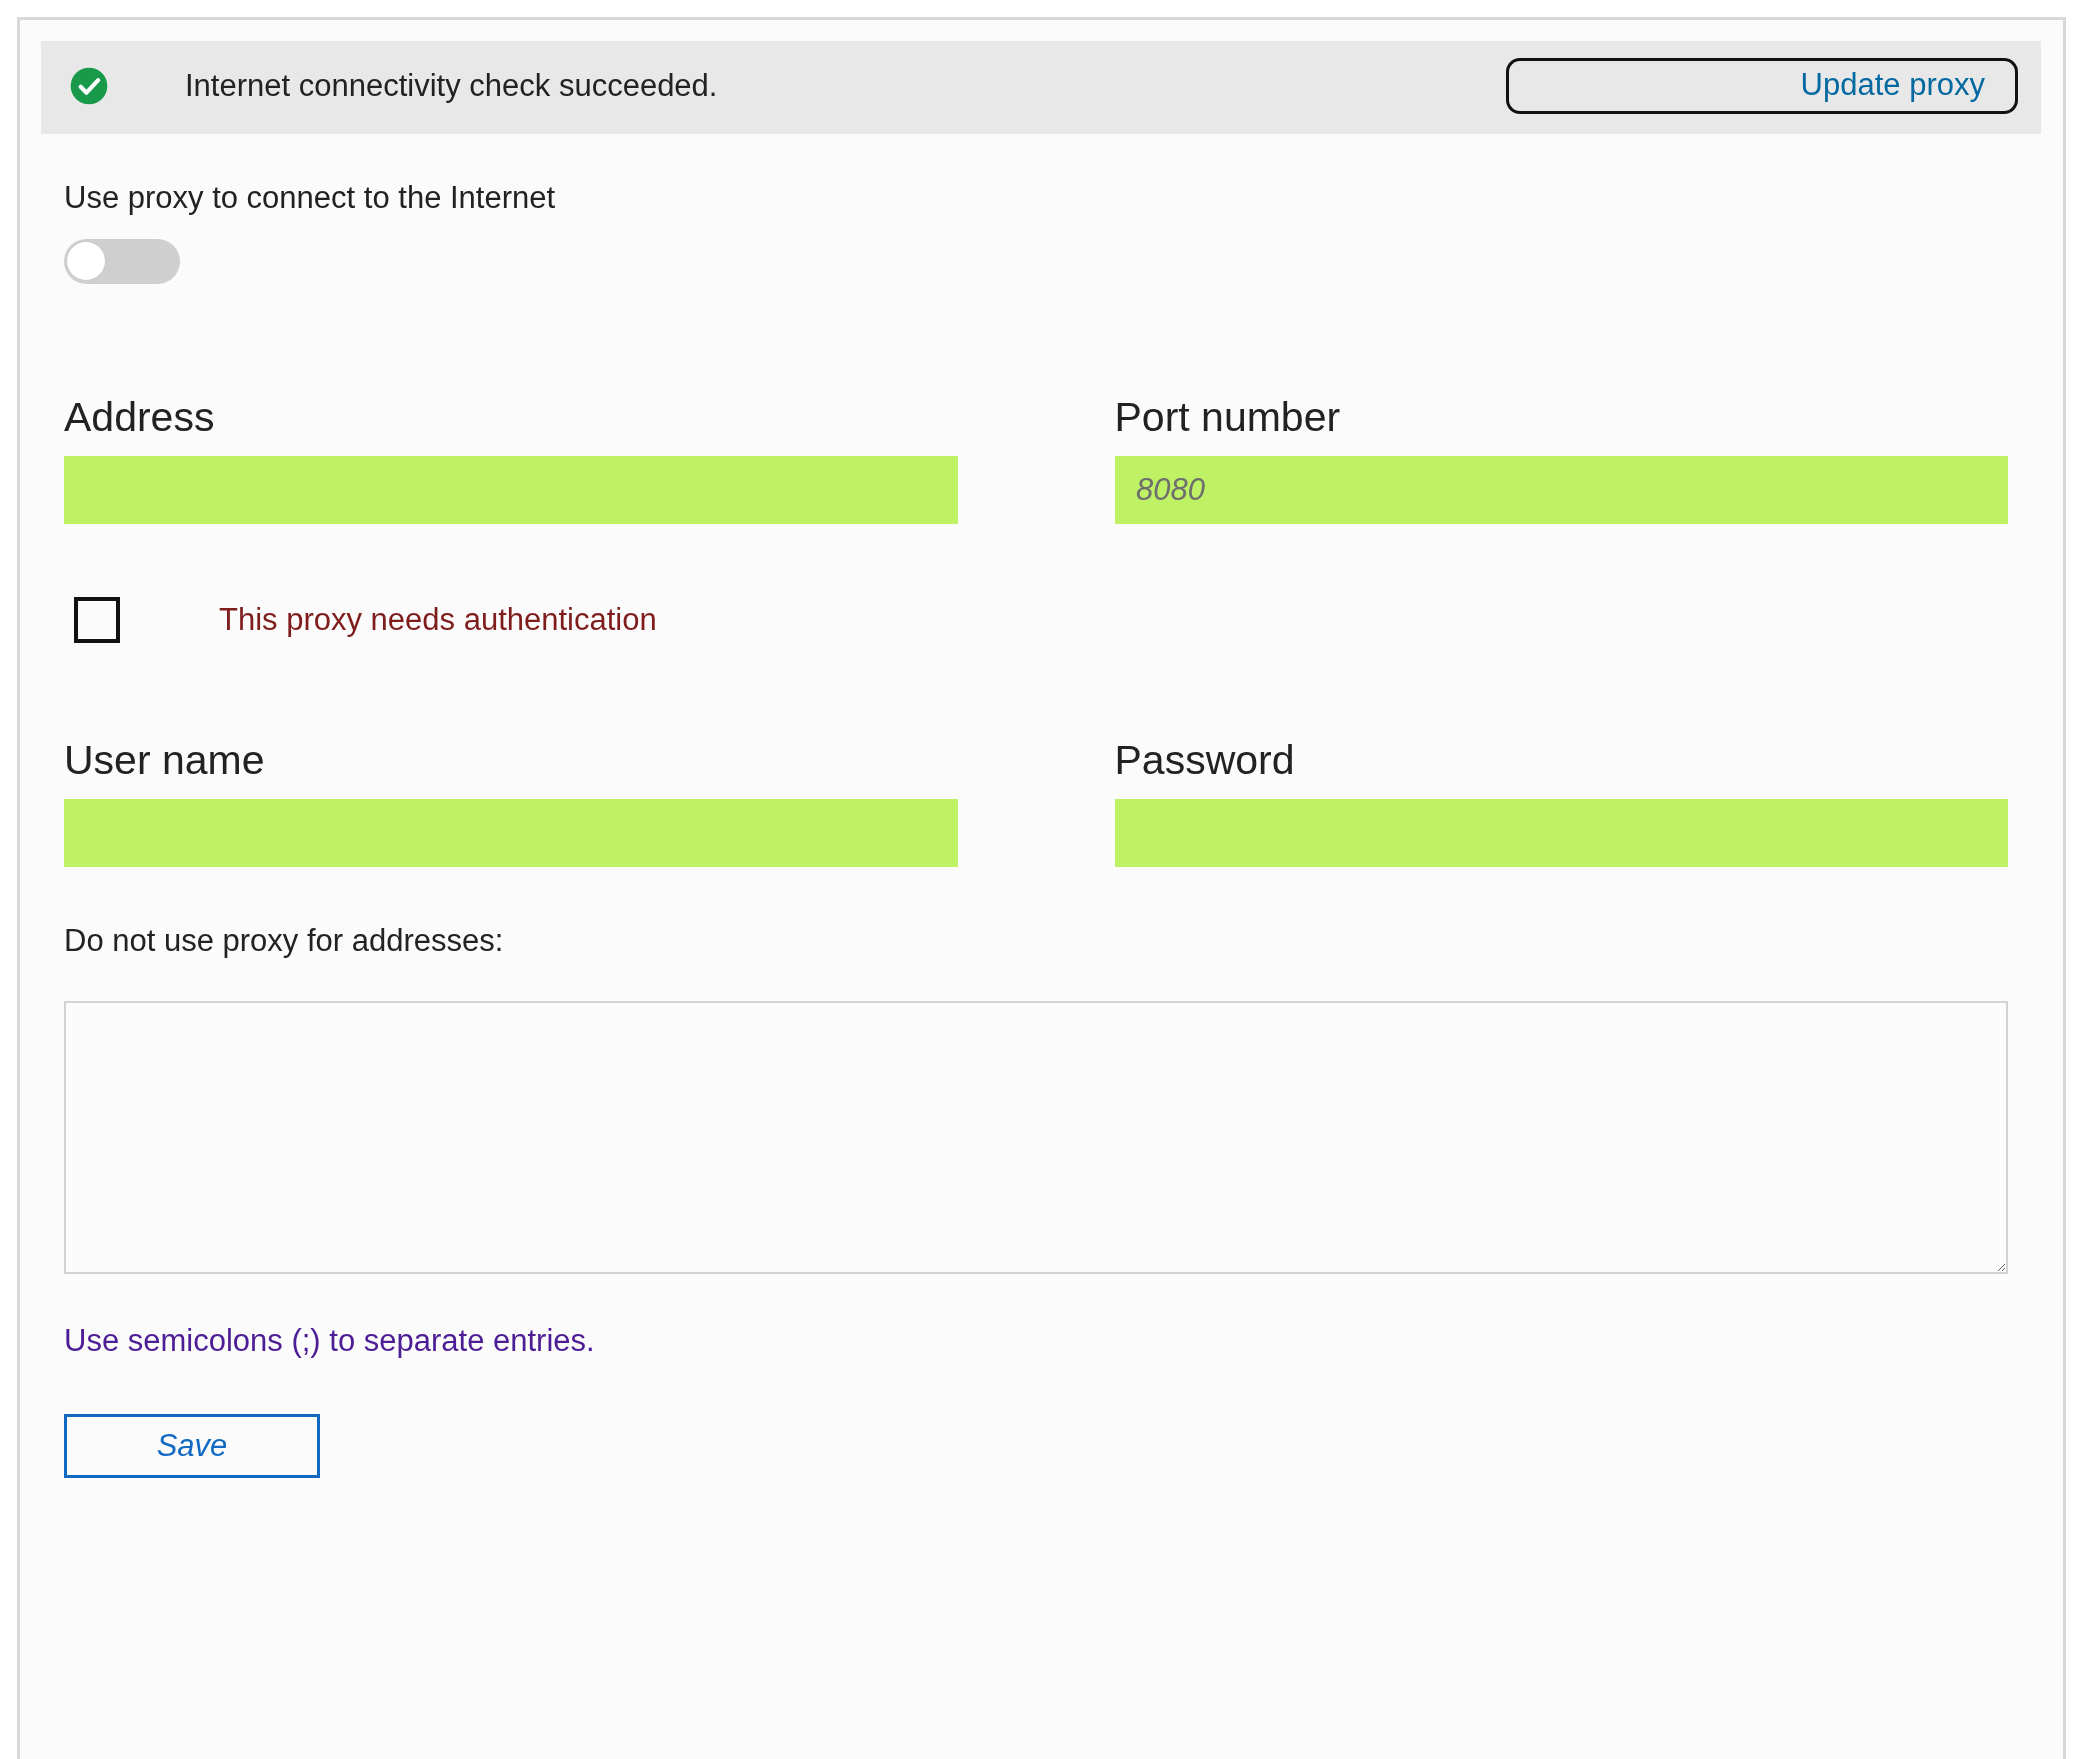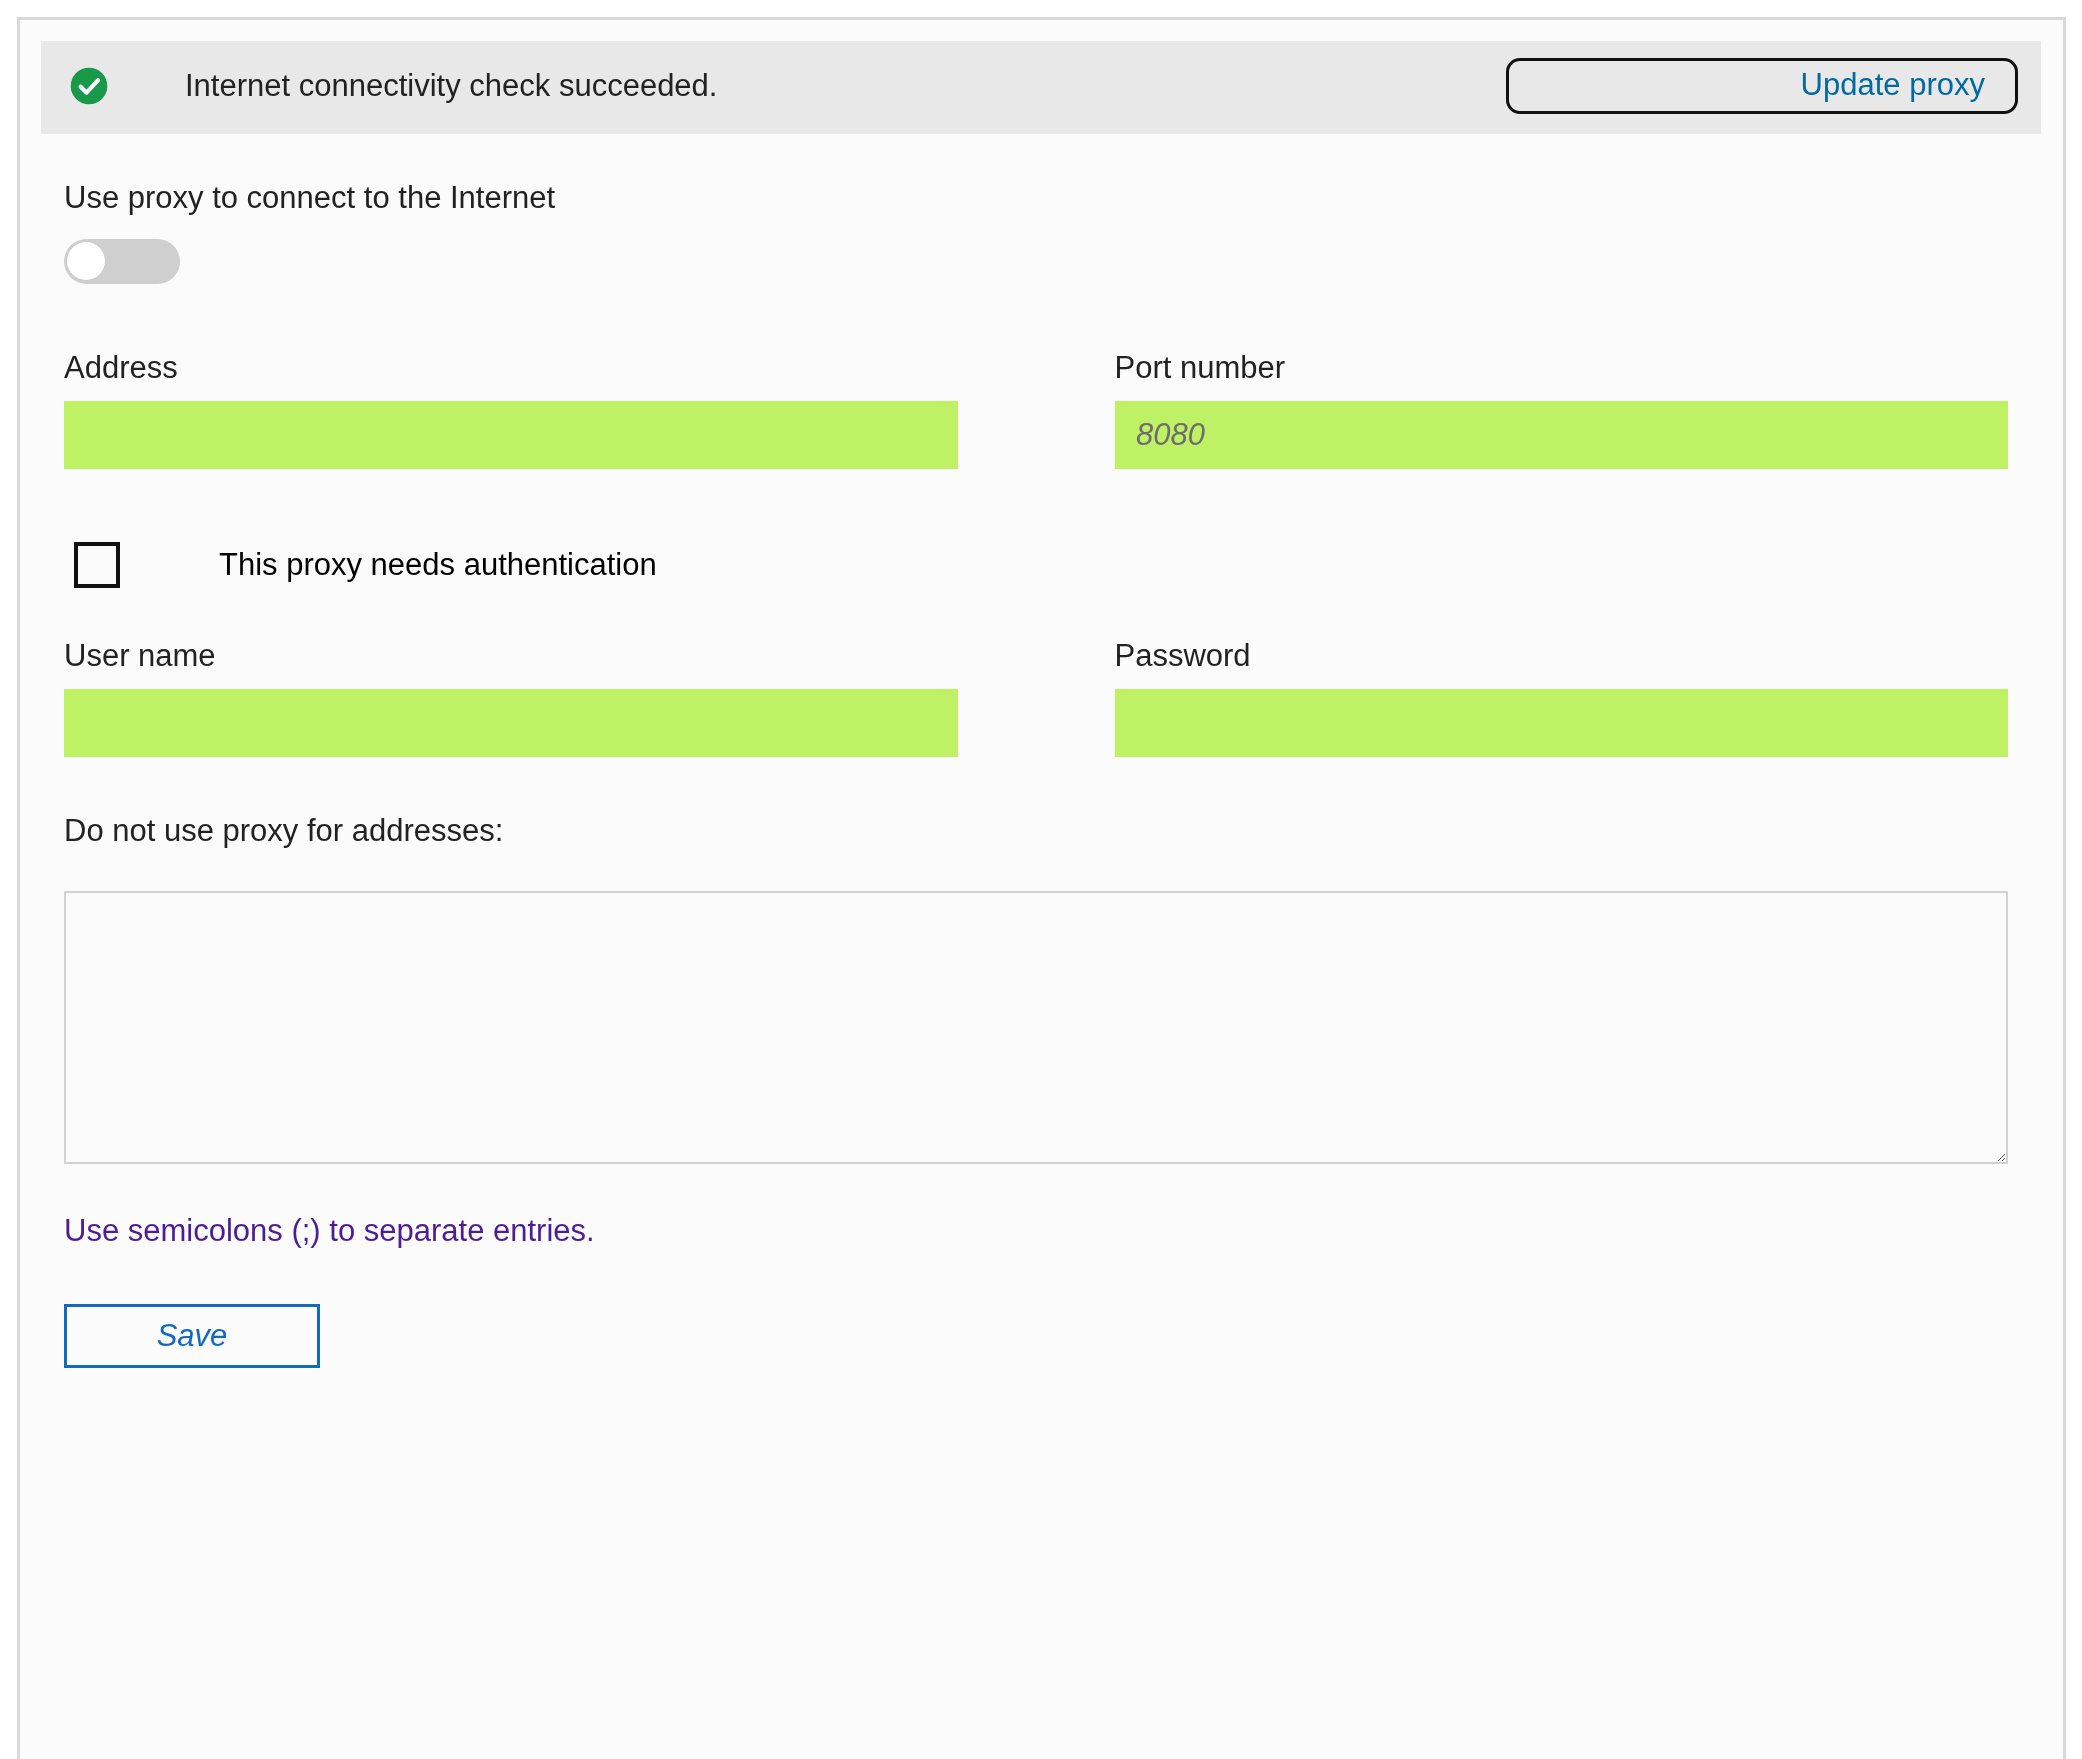--- a/index.html
+++ b/index.html
@@ -96,22 +96,23 @@
     gap: 157px;
     margin-bottom: 40px;
   }
   .field {
     display: flex;
     flex-direction: column;
     gap: 15px;
     flex: 1 1 0;
   }
   .field-label {
-    font-size: 31px;
-    color: #222;
+    font-size: 41px;
+    color: #222;
+    margin-top: 44px;
   }
   .field-input {
     height: 68px;
     background: #bef264;
     border: none;
     font-size: 31px;
     color: #6e6e6e;
     padding: 0 21.5px;
     font-style: italic;
   }
@@ -122,21 +123,21 @@
     gap: 99px;
     margin: 16.5px 0 33px 0;
   }
   .checkbox {
     width: 46px; height: 46px;
     border: 4.1px solid #111;
     background: #fbfbfb;
     cursor: pointer;
     margin-left: 10px;
   }
-  .check-label { font-size: 31px; color: #000000; }
+  .check-label { font-size: 31px; color: #7f1d1d; }
 
   .exclusion-label { font-size: 31px; color: #222; }
   .exclusion-text {
     width: 100%;
     height: 273px;
     background: #fbfbfb;
     border: 2.5px solid #d2d2d2;
     resize: both;
     margin-top: 25px;
     font-size: 28px;

